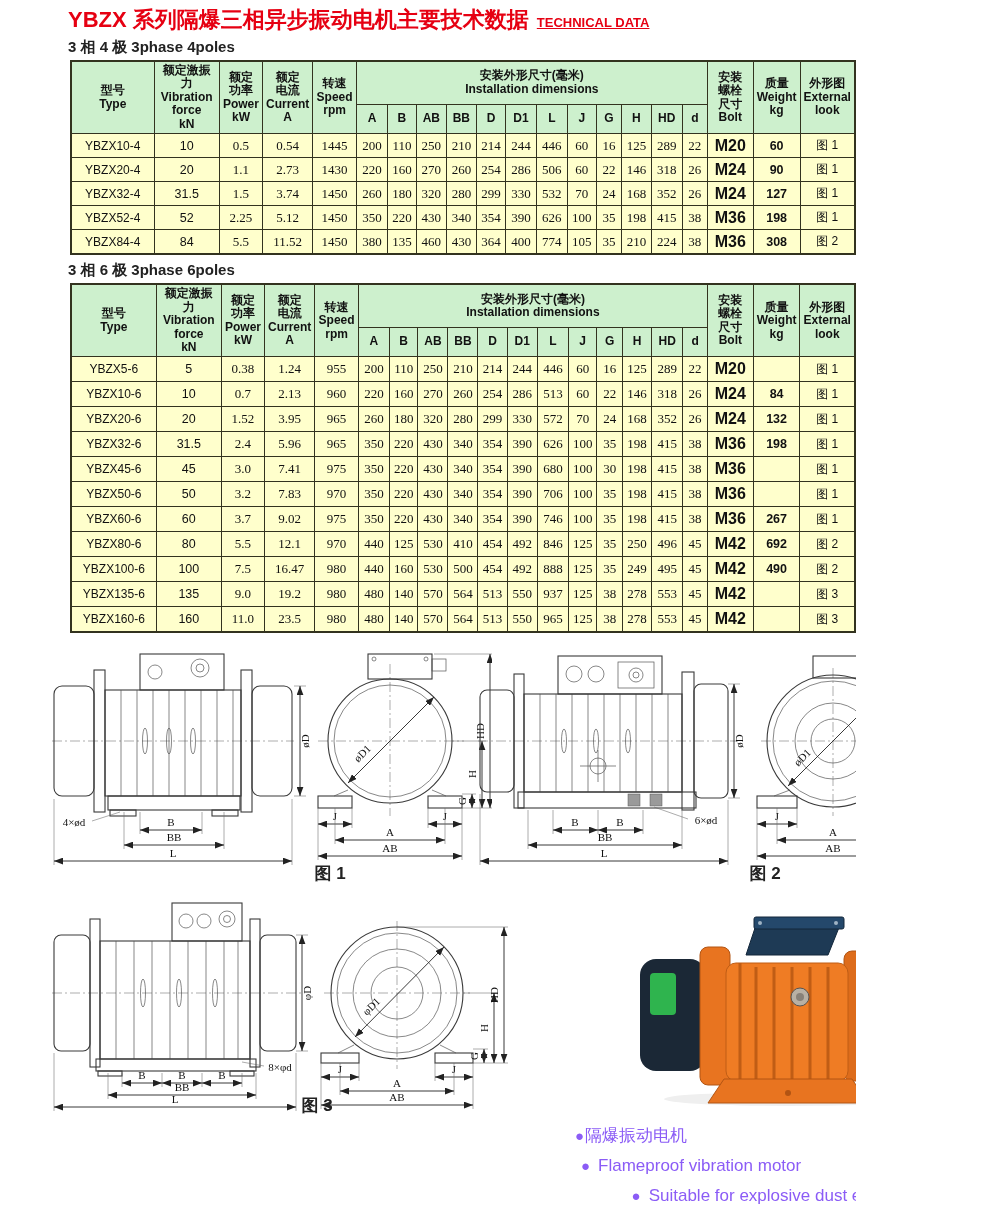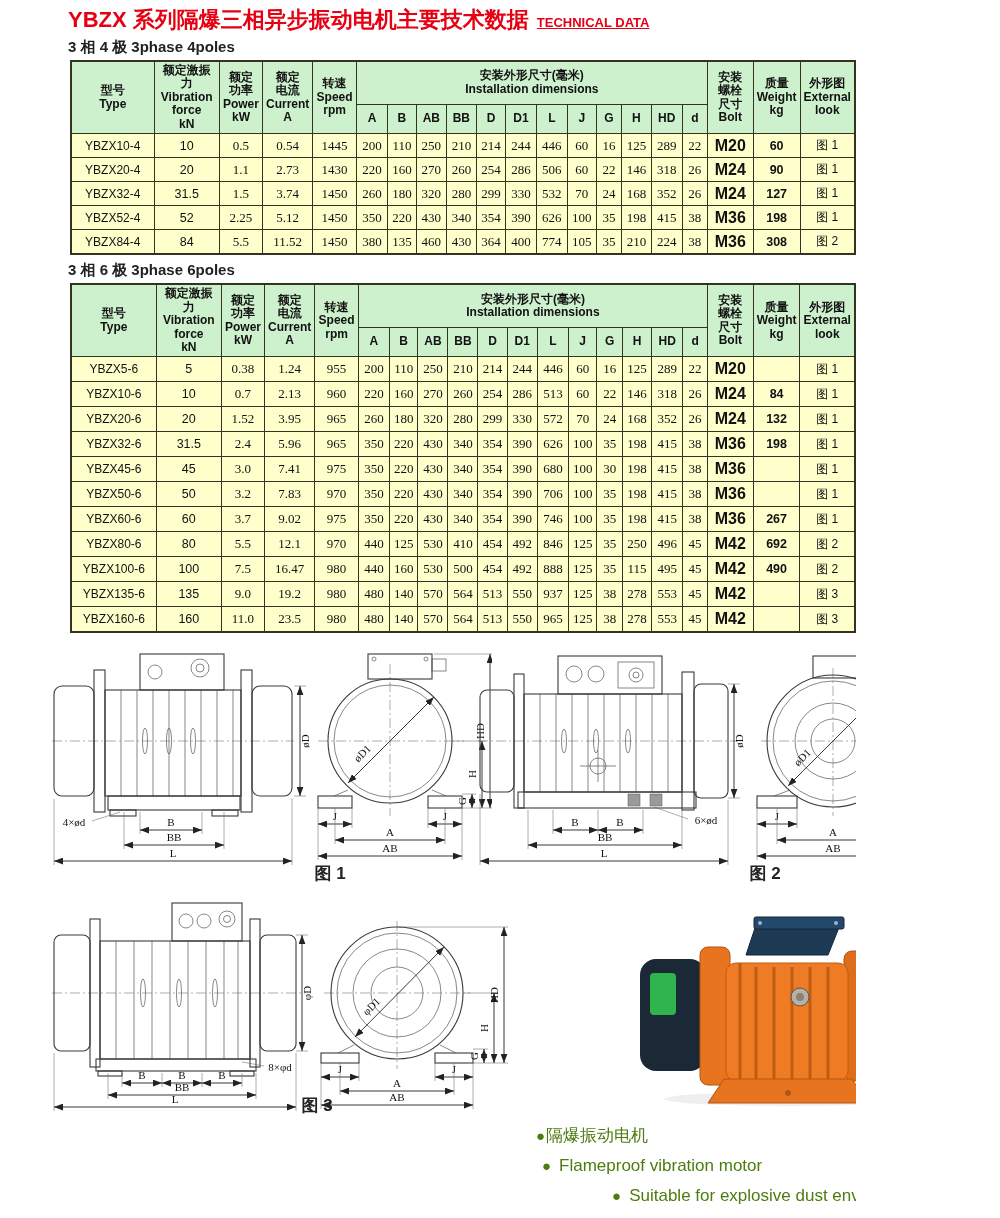--- a/index.html
+++ b/index.html
@@ -41,21 +41,21 @@
   
   .ol{stroke:#3a3a3a;fill:none;stroke-width:1.1;}
   .ol2{stroke:#555;fill:none;stroke-width:0.7;}
   .cl{stroke:#777;fill:none;stroke-width:0.6;stroke-dasharray:10 3 2 3;}
   .dl{stroke:#222;fill:none;stroke-width:0.9;}
   .xl{stroke:#666;fill:none;stroke-width:0.55;}
   .dt{font-family:"Liberation Serif","DejaVu Serif",serif;font-size:11px;fill:#111;text-anchor:middle;}
   .hatch{fill:#9a9a9a;stroke:#555;stroke-width:0.5;}
   
   .bullets{position:absolute;left:536px;top:482px;width:450px;list-style:none;margin:0;padding:0;}
-  .bullets li{font-size:17px;line-height:30px;color:#4d7c0f;white-space:nowrap;}
+  .bullets li{font-size:17px;line-height:30px;color:#8b5cf6;white-space:nowrap;margin-left:39px;}
   .bullets li:nth-child(2){padding-left:6px;}
   .bullets li:nth-child(3){padding-left:16px;text-align:center;}
   .bullets li:nth-child(4){padding-left:8px;}
   .bullets .b{font-size:15px;margin-right:8px;}
   .bullets li:first-child .b{margin-right:1px;}
 </style>
 </head>
 <body>
 
 <div class="page">
@@ -543,21 +543,21 @@
             <td class="c-num">980</td>
             <td class="c-num">440</td>
             <td class="c-num">160</td>
             <td class="c-num">530</td>
             <td class="c-num">500</td>
             <td class="c-num">454</td>
             <td class="c-num">492</td>
             <td class="c-num">888</td>
             <td class="c-num">125</td>
             <td class="c-num">35</td>
-            <td class="c-num">115</td>
+            <td class="c-num">249</td>
             <td class="c-num">495</td>
             <td class="c-num">45</td>
             <td class="c-bolt">M42</td>
             <td class="c-weight">490</td>
             <td class="c-fig">图 2</td>
           </tr>
           <tr>
             <td class="c-type">YBZX135-6</td>
             <td class="c-force">135</td>
             <td class="c-num">9.0</td>

